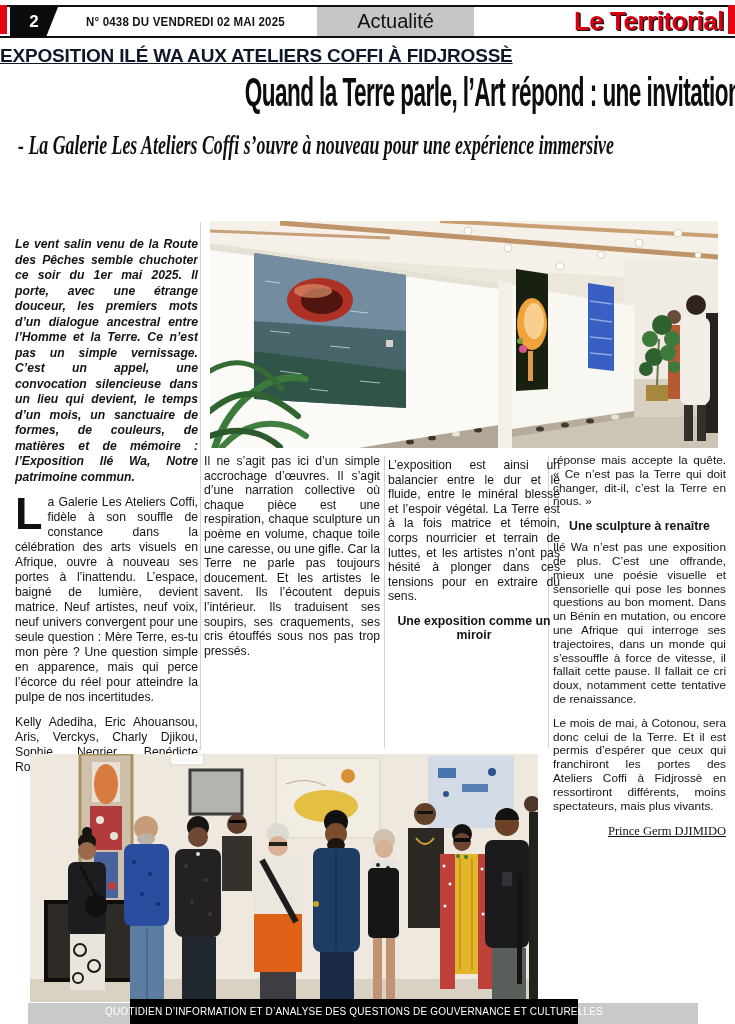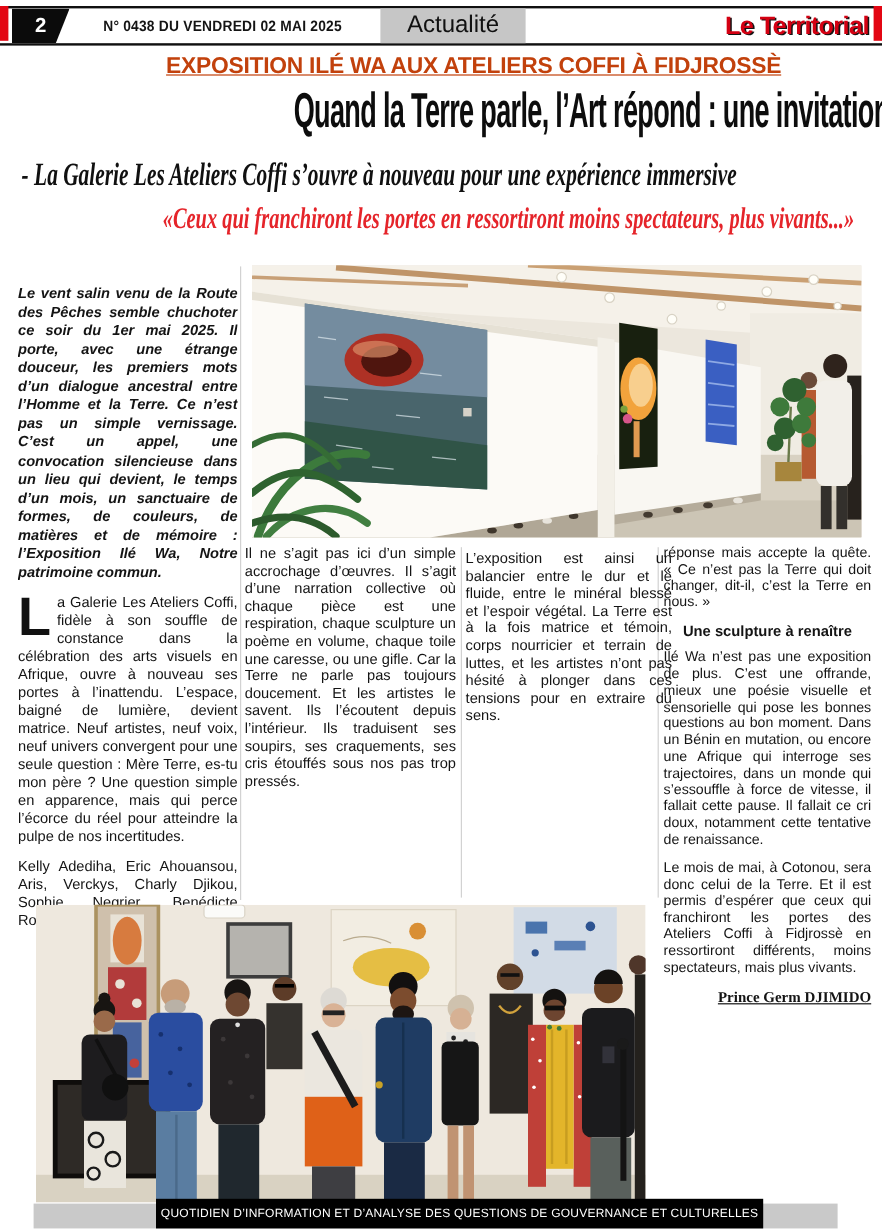--- a/index.html
+++ b/index.html
@@ -7,61 +7,61 @@
         font-family:"Liberation Sans",sans-serif;color:#141414;}
   
   .band{position:absolute;left:0;right:0;top:5px;height:29px;border-top:2px solid #101010;border-bottom:2px solid #101010;background:#fff;}
   .edgebar{position:absolute;top:5px;width:7px;height:29px;background:#e30613;}
   .edgebar.l{left:0}.edgebar.r{right:0}
   .pagenum{position:absolute;left:10px;top:0;width:48px;height:29px;background:#0b0b0b;color:#fff;
            font-weight:bold;font-size:17px;display:flex;align-items:center;justify-content:center;
            clip-path:polygon(0 0,100% 0,76% 100%,0 100%);}
   .issue{position:absolute;left:86px;top:0;height:29px;display:flex;align-items:center;
          font-weight:bold;font-size:12.5px;letter-spacing:.2px;white-space:nowrap;transform:scaleX(.92);transform-origin:left center;}
-  .sectionbox{position:absolute;left:317px;top:0;width:121px;height:29px;background:#c6c6c6;
+  .sectionbox{position:absolute;left:317px;top:0;width:157px;height:29px;background:#c6c6c6;
               display:flex;align-items:center;justify-content:center;font-size:20px;color:#111;}
   .masthead{position:absolute;right:11px;top:0;height:29px;display:flex;align-items:center;
-            font-weight:bold;font-size:21px;color:#d40012;letter-spacing:-.5px;
+            font-weight:bold;font-size:26px;color:#d40012;letter-spacing:-.5px;
             text-shadow:1.3px 1.3px 0 #141414;}
   
-  .kicker{position:absolute;left:0;top:45px;width:651px;text-align:right;font-weight:bold;
-          font-size:19px;color:#c2410c;text-decoration:underline;letter-spacing:-.2px;}
+  .kicker{position:absolute;left:0;top:45px;width:651px;text-align:left;font-weight:bold;
+          font-size:19px;color:#0f172a;text-decoration:underline;letter-spacing:-.2px;}
   .title{position:absolute;left:0;top:69px;width:735px;text-align:center;white-space:nowrap;}
   .title-inner{display:inline-block;font-weight:bold;font-size:41px;letter-spacing:-1px;color:#0d0d0d;
                transform:scaleX(.55);transform-origin:center top;}
   .subtitle{position:absolute;left:18px;top:130px;white-space:nowrap;}
   .subtitle-inner{display:inline-block;font-family:"Liberation Serif",serif;font-style:italic;font-weight:bold;
                   font-size:27px;color:#101010;transform:scaleX(.66);transform-origin:left top;}
   .quote{position:absolute;left:0;top:169px;width:735px;text-align:center;white-space:nowrap;}
   .quote-inner{display:inline-block;font-family:"Liberation Serif",serif;font-style:italic;font-weight:bold;
                font-size:25px;color:#e5242a;transform:scaleX(.68);transform-origin:center top;}
   
   .col{position:absolute;text-align:justify;font-size:12.2px;line-height:15px;}
   .col p{margin:0 0 10px 0;}
   .col1{left:15px;top:237px;width:183px;height:534px;overflow:hidden;}
   .col1 .intro{font-weight:bold;font-style:italic;line-height:15.5px;}
   .col2{left:204px;top:454px;width:176px;height:300px;overflow:hidden;line-height:14.6px;}
   .col3{left:388px;top:458px;width:172px;height:300px;overflow:hidden;line-height:14.6px;}
   .col4{left:553px;top:454px;width:173px;height:548px;font-size:11.8px;line-height:13.8px;}
   .dropcap{float:left;font-weight:bold;font-size:45px;line-height:34px;padding:2px 5px 0 0;color:#111;}
   .col-heading{font-weight:bold;text-align:center;font-size:12.3px;margin:4px 0 8px 0;line-height:14px;}
-  .author{text-align:right;font-family:"Liberation Serif",serif;font-weight:bold;font-size:12.5px;
+  .author{text-align:right;font-family:"Liberation Serif",serif;font-weight:normal;font-size:12.5px;
           text-decoration:underline;margin-top:2px;}
   
   .vdiv{position:absolute;width:1px;background:#d2d2d2;}
   .vd1{left:200px;top:222px;height:528px;}
   .vd2{left:384px;top:456px;height:292px;}
   .vd3{left:548px;top:456px;height:292px;}
   
   .photo-top{position:absolute;left:210px;top:221px;width:508px;height:227px;}
   .photo-bottom{position:absolute;left:30px;top:754px;width:508px;height:248px;}
   .photo-top svg,.photo-bottom svg{display:block;width:100%;height:100%;}
   
   .footer-gray{position:absolute;left:28px;top:1003px;width:670px;height:21px;background:#c9c9c9;}
-  .footer-black{position:absolute;left:130px;top:999px;width:506px;height:25px;background:#000;color:#fff;
+  .footer-black{position:absolute;left:130px;top:999px;width:448px;height:25px;background:#000;color:#fff;
                 display:flex;align-items:center;justify-content:center;font-size:10px;letter-spacing:.2px;white-space:nowrap;}
 </style>
 </head>
 <body>
 
 <div class="page">
 
   <div class="band">
     <div class="pagenum">
       <span>2</span>
@@ -73,40 +73,38 @@
   <div class="edgebar l"></div>
   <div class="edgebar r"></div>
 
   <div class="kicker">EXPOSITION ILÉ WA AUX ATELIERS COFFI À FIDJROSSÈ</div>
   <div class="title">
     <div class="title-inner">Quand la Terre parle, l’Art répond : une invitation à renaître</div>
   </div>
   <div class="subtitle">
     <div class="subtitle-inner">- La Galerie Les Ateliers Coffi s’ouvre à nouveau pour une expérience immersive</div>
   </div>
-  <div class="quote">
-    <div class="quote-inner">«Ceux qui franchiront les portes en ressortiront moins spectateurs, plus vivants...»</div>
-  </div>
 
   <div class="vdiv vd1"></div>
   <div class="vdiv vd2"></div>
   <div class="vdiv vd3"></div>
 
   <div class="col col1">
     <p class="intro">Le vent salin venu de la Route des Pêches semble chuchoter ce soir du 1er mai 2025. Il porte, avec une étrange douceur, les premiers mots d’un dialogue ancestral entre l’Homme et la Terre. Ce n’est pas un simple vernissage. C’est un appel, une convocation silencieuse dans un lieu qui devient, le temps d’un mois, un sanctuaire de formes, de couleurs, de matières et de mémoire : l’Exposition Ilé Wa, Notre patrimoine commun.</p>
     <p><span class="dropcap">L</span><span>a Galerie Les Ateliers Coffi, fidèle à son souffle de constance dans la célébration des arts visuels en Afrique, ouvre à nouveau ses portes à l’inattendu. L’espace, baigné de lumière, devient matrice. Neuf artistes, neuf voix, neuf univers convergent pour une seule question : Mère Terre, es-tu mon père ? Une question simple en apparence, mais qui perce l’écorce du réel pour atteindre la pulpe de nos incertitudes.</span></p>
     <p>Kelly Adediha, Eric Ahouansou, Aris, Verckys, Charly Djikou, Sophie Negrier, Benédicte Roques, Fabien De Cugnac et Frédéric Cadoux sont là, corps présents ou esprits flottants, et leurs œuvres</p>
   </div>
 
   <div class="col col2">
     <p>Il ne s’agit pas ici d’un simple accrochage d’œuvres. Il s’agit d’une narration collective où chaque pièce est une respiration, chaque sculpture un poème en volume, chaque toile une caresse, ou une gifle. Car la Terre ne parle pas toujours doucement. Et les artistes le savent. Ils l’écoutent depuis l’intérieur. Ils traduisent ses soupirs, ses craquements, ses cris étouffés sous nos pas trop pressés.</p>
   </div>
 
   <div class="col col3">
     <p>L’exposition est ainsi un balancier entre le dur et le fluide, entre le minéral blessé et l’espoir végétal. La Terre est à la fois matrice et témoin, corps nourricier et terrain de luttes, et les artistes n’ont pas hésité à plonger dans ces tensions pour en extraire du sens.</p>
+    <div class="col-heading">Une exposition comme un miroir</div>
   </div>
 
   <div class="col col4">
     <p>réponse mais accepte la quête. « Ce n’est pas la Terre qui doit changer, dit-il, c’est la Terre en nous. »</p>
     <div class="col-heading">Une sculpture à renaître</div>
     <p>Ilé Wa n’est pas une exposition de plus. C’est une offrande, mieux une poésie visuelle et sensorielle qui pose les bonnes questions au bon moment. Dans un Bénin en mutation, ou encore une Afrique qui interroge ses trajectoires, dans un monde qui s’essouffle à force de vitesse, il fallait cette pause. Il fallait ce cri doux, notamment cette tentative de renaissance.</p>
     <p style="margin-bottom:12px">Le mois de mai, à Cotonou, sera donc celui de la Terre. Et il est permis d’espérer que ceux qui franchiront les portes des Ateliers Coffi à Fidjrossè en ressortiront différents, moins spectateurs, mais plus vivants.</p>
     <div class="author">Prince Germ DJIMIDO</div>
   </div>
 

